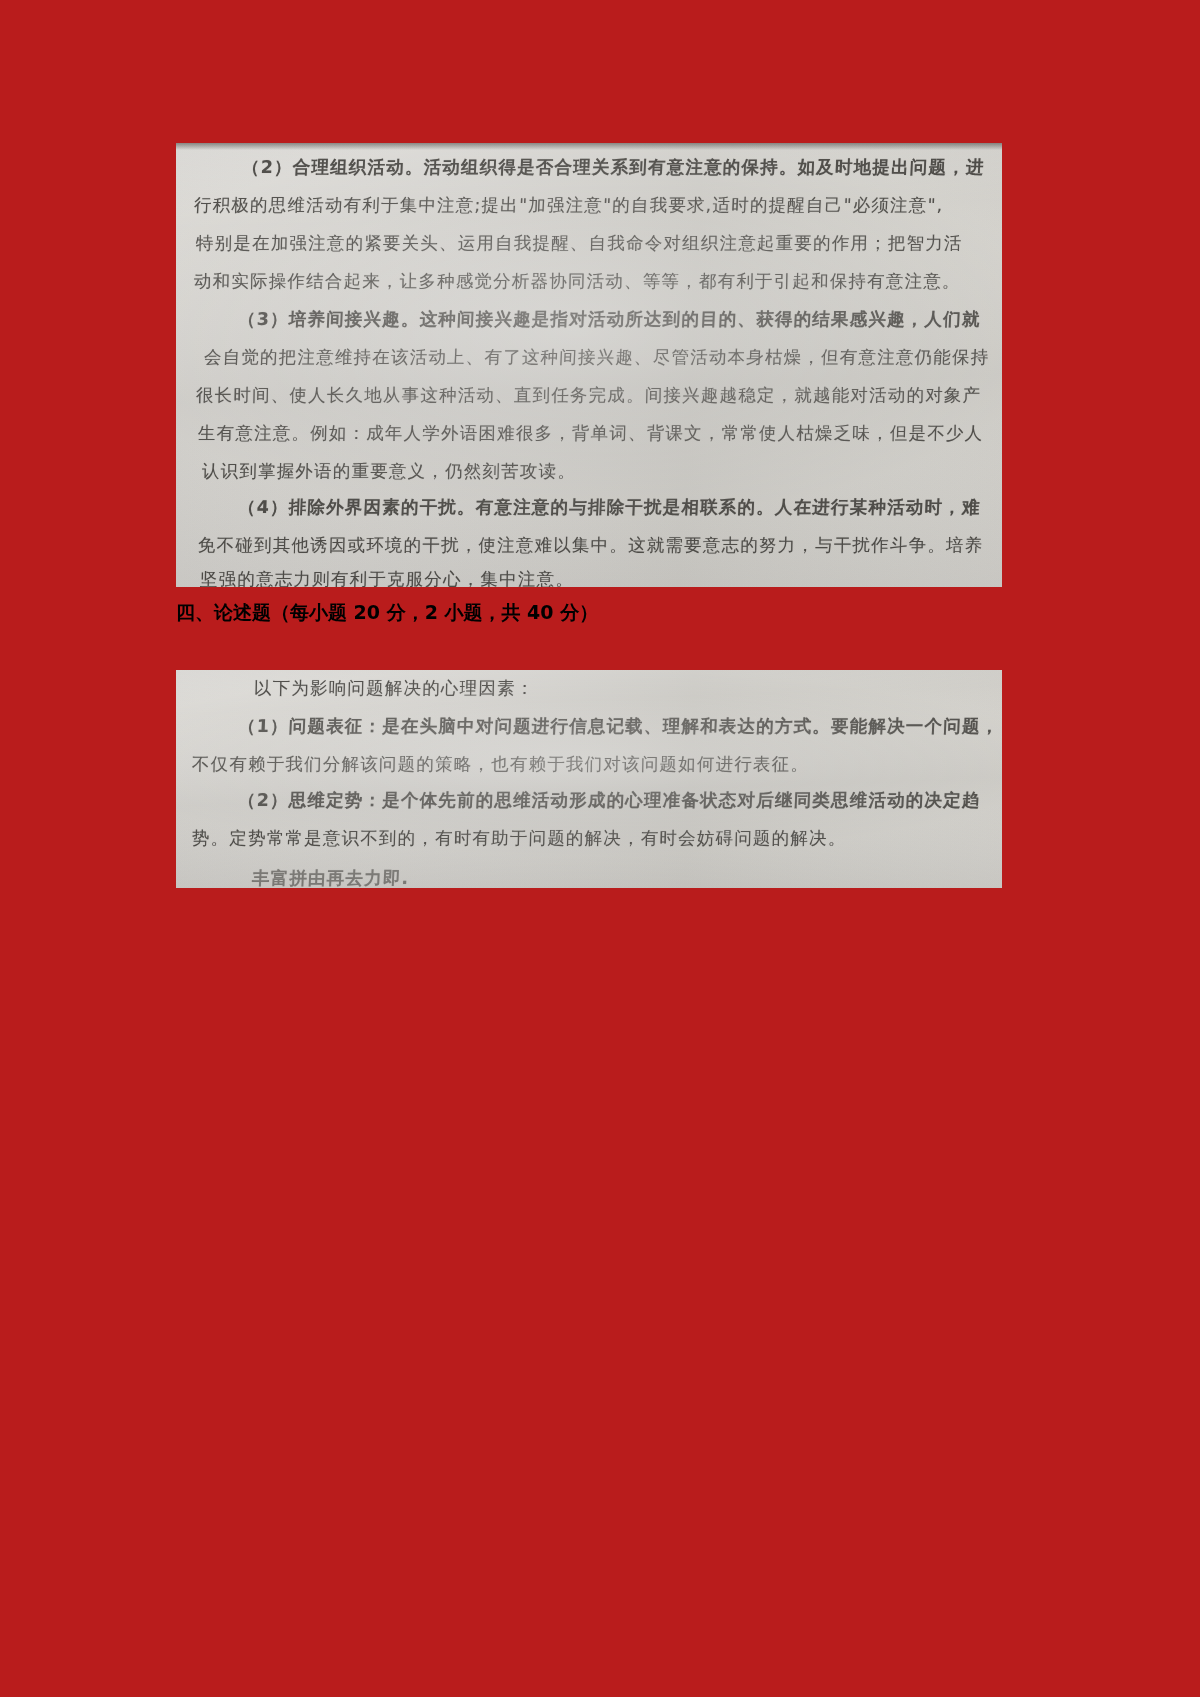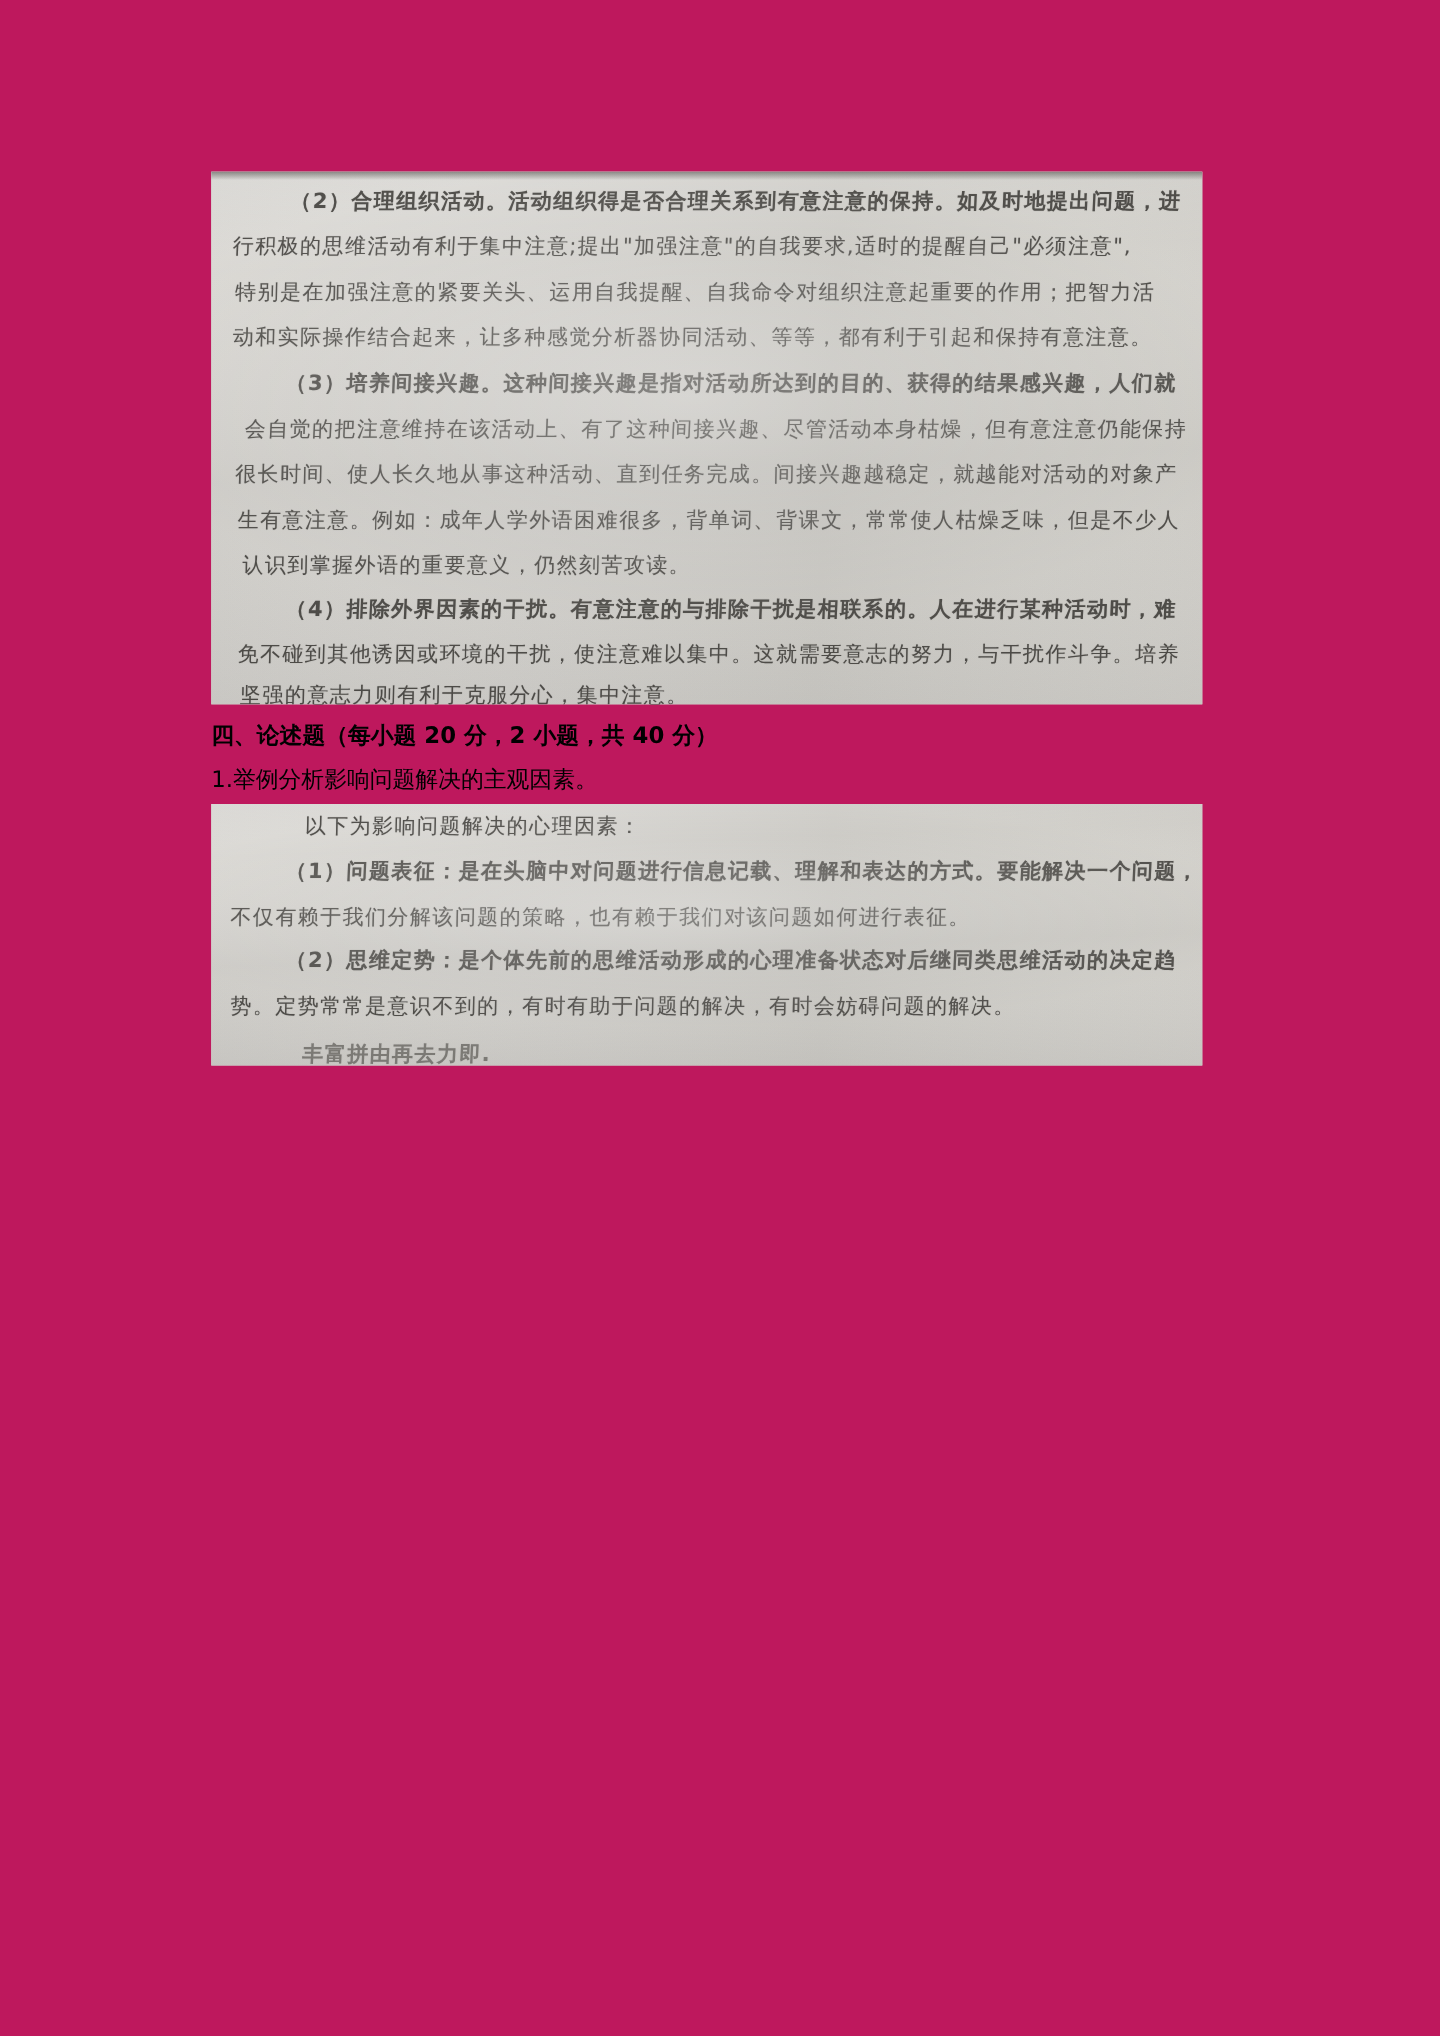--- a/index.html
+++ b/index.html
@@ -13,21 +13,21 @@
     font-family: "Liberation Serif", serif;
     color: #000;
     position: relative;
     overflow: hidden;
   }
   .page {
     position: absolute;
     left: 0; top: 0;
     width: 1200px;
     height: 1697px;
-    background: #be185d;
+    background: #b91c1c;
   }
   
   .scan {
     position: absolute;
     background: #cfcdc8;
     overflow: hidden;
   }
   .scan-inner {
     position: absolute;
     left: 0; top: 0; right: 0; bottom: 0;
@@ -91,21 +91,20 @@
     <div class="hrow sk2" style="left:22px; top:278px;">生有意注意。例如：成年人学外语困难很多，背单词、背课文，常常使人枯燥乏味，但是不少人</div>
     <div class="hrow sk2" style="left:26px; top:316px;">认识到掌握外语的重要意义，仍然刻苦攻读。</div>
     <div class="hrow b sk" style="left:62px; top:352px;">（4）排除外界因素的干扰。有意注意的与排除干扰是相联系的。人在进行某种活动时，难</div>
     <div class="hrow sk2" style="left:22px; top:390px;">免不碰到其他诱因或环境的干扰，使注意难以集中。这就需要意志的努力，与干扰作斗争。培养</div>
     <div class="hrow sk2" style="left:24px; top:424px;">坚强的意志力则有利于克服分心，集中注意。</div>
 
     <div class="vign"></div>
   </div>
 
   <div class="typed bold" style="left:176px; top:600px;">四、论述题（每小题 20 分，2 小题，共 40 分）</div>
-  <div class="typed" style="left:176px; top:637px;">1.举例分析影响问题解决的主观因素。</div>
 
   <div class="scan" style="left:176px; top:670px; width:826px; height:218px;">
     <div class="scan-inner"></div>
 
     <div class="hrow sk2" style="left:78px; top:6px;">以下为影响问题解决的心理因素：</div>
     <div class="hrow b sk" style="left:62px; top:44px;">（1）问题表征：是在头脑中对问题进行信息记载、理解和表达的方式。要能解决一个问题，</div>
     <div class="hrow sk2" style="left:16px; top:82px;">不仅有赖于我们分解该问题的策略，也有赖于我们对该问题如何进行表征。</div>
     <div class="hrow b sk" style="left:62px; top:118px;">（2）思维定势：是个体先前的思维活动形成的心理准备状态对后继同类思维活动的决定趋</div>
     <div class="hrow sk2" style="left:16px; top:156px;">势。定势常常是意识不到的，有时有助于问题的解决，有时会妨碍问题的解决。</div>
     <div class="hrow b sk" style="left:76px; top:196px; opacity:0.55;">丰富拼由再去力即.</div>

